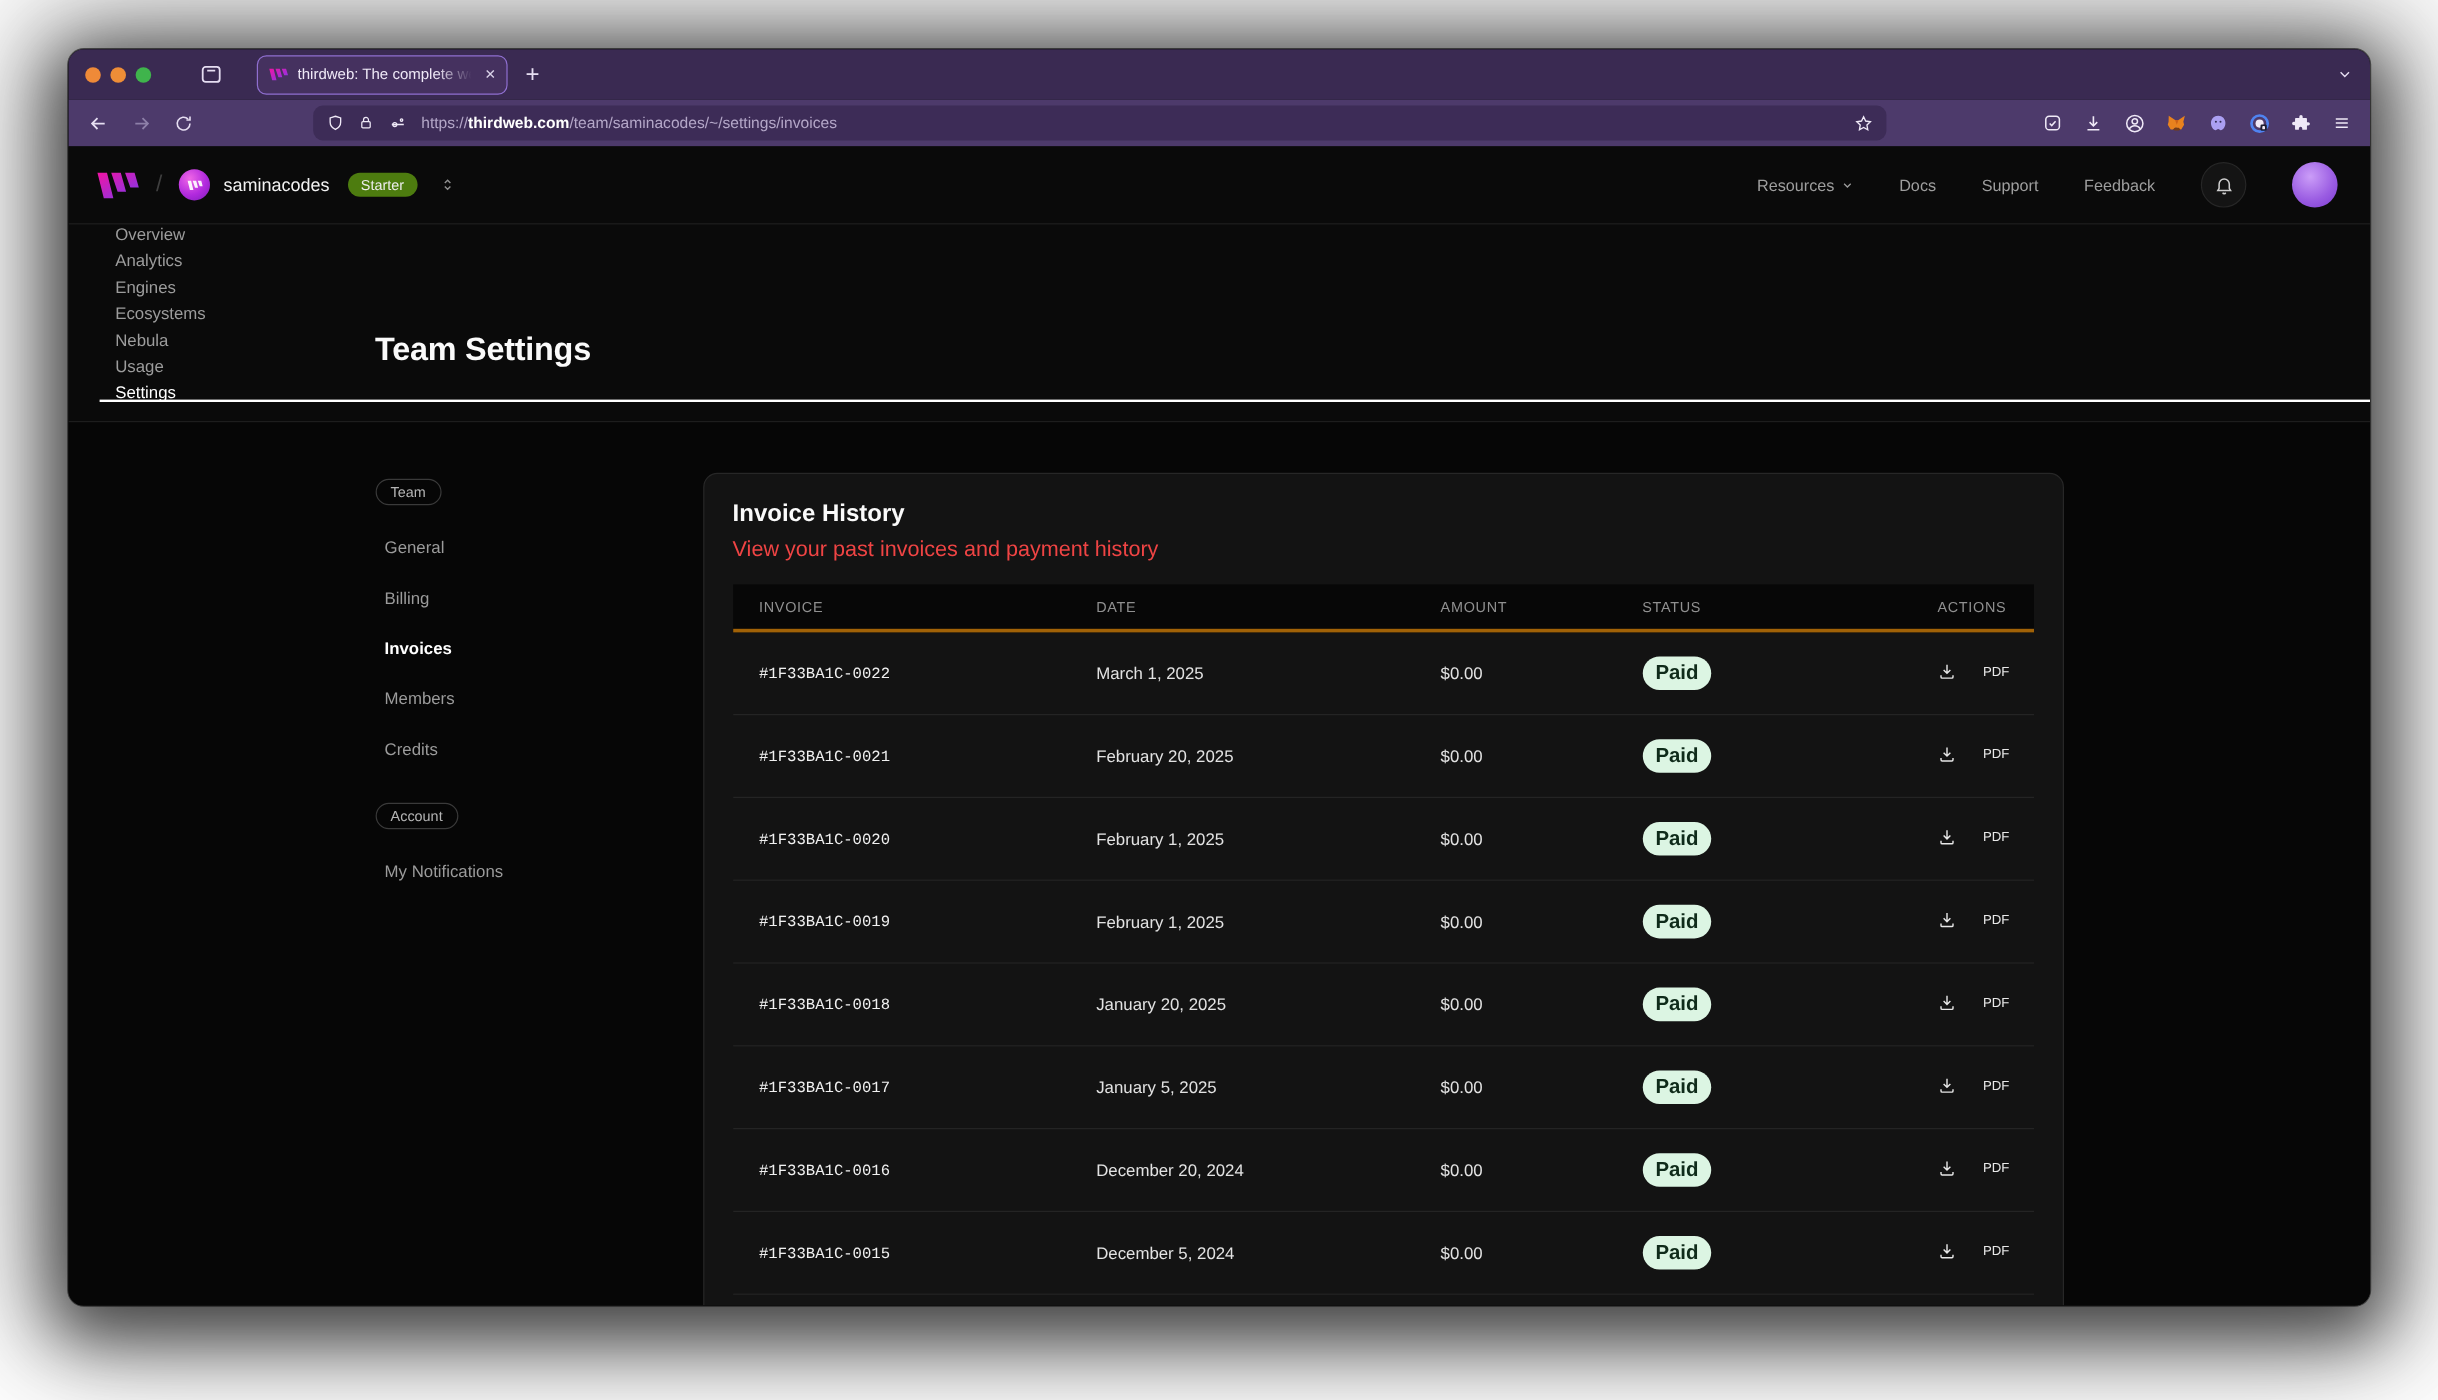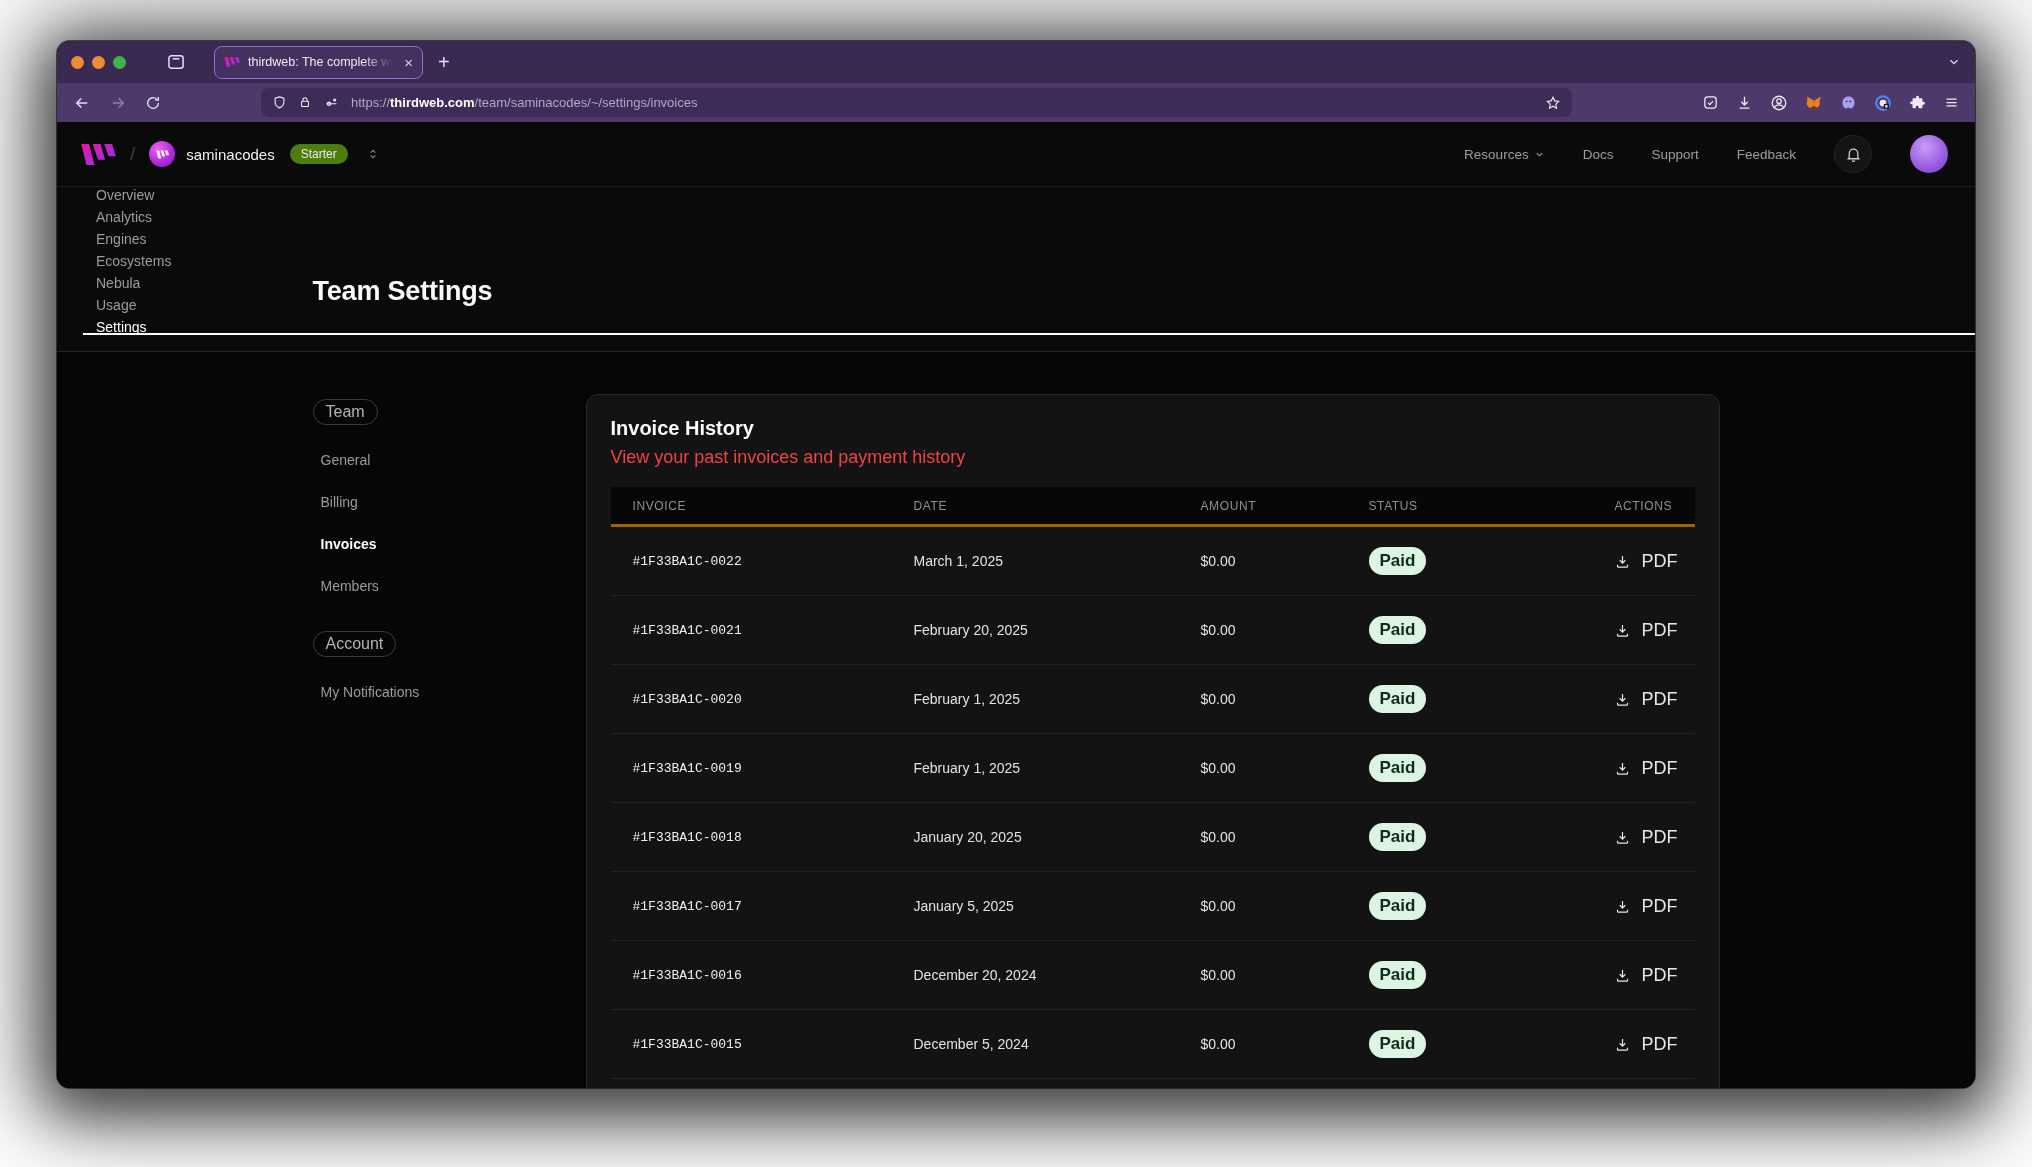--- a/index.html
+++ b/index.html
@@ -65,41 +65,41 @@
   .nav-tab.active::after{content:"";position:absolute;left:0;right:0;bottom:0;height:2px;background:#ffffff;}
 
   .team-band{height:110px;border-bottom:1px solid #232323;}
   .band-inner{width:1407px;margin:0 auto;padding-top:34px;}
   .page-title{font-size:27px;font-weight:700;color:#fafafa;letter-spacing:-.2px;}
 
   .content{height:736px;background:#060606;overflow:hidden;}
   .wrap{width:1407px;margin:0 auto;padding-top:42px;display:flex;align-items:flex-start;}
 
   .sidebar{width:273px;flex:none;padding-top:5px;}
-  .side-pill{display:inline-block;border:1px solid #3a3a3a;color:#b5b5b5;font-size:16px;
+  .side-pill{display:inline-block;border:1px solid #3a3a3a;color:#b5b5b5;font-size:12px;
     padding:3px 12px;border-radius:999px;}
   .side-list{margin-top:14px;list-style:none;}
   .side-item{height:42px;display:flex;align-items:center;padding-left:8px;font-size:14px;
     color:#9b9b9b;cursor:pointer;}
   .side-item.active{color:#ffffff;font-weight:600;}
   .acct-pill{margin-top:24px;}
 
   .card{flex:1;background:#131313;border:1px solid #272727;border-radius:12px;padding:22px 24px;min-height:720px;}
   .card-title{font-size:20px;font-weight:700;color:#fafafa;margin-bottom:7px;}
   .card-sub{font-size:18px;color:#ef4444;margin-bottom:19px;}
 
   .tbl-head,.tbl-row{display:grid;grid-template-columns:281px 287px 168px 246px 1fr;align-items:center;}
   .tbl-head{height:40px;background:#070707;border-bottom:3px solid #a16207;}
   .th{font-size:12px;color:#909090;letter-spacing:.6px;padding-left:22px;font-weight:500;}
   .tbl-row{height:69px;border-bottom:1px solid #242424;}
   .cell{padding-left:22px;font-size:14px;color:#e2e2e2;}
   .cell-id{font-family:"Liberation Mono","DejaVu Sans Mono",monospace;font-size:13px;color:#f0f0f0;}
   .badge-paid{display:inline-block;background:#DCF5E3;color:#0f2b1a;font-size:17px;font-weight:700;
     padding:4px 11px;border-radius:999px;}
-  .pdf-btn{display:inline-flex;align-items:center;gap:12px;color:#e8e8e8;font-size:18px;cursor:pointer;}
+  .pdf-btn{display:inline-flex;align-items:center;gap:23px;color:#e8e8e8;font-size:11px;cursor:pointer;}
 </style>
 </head>
 <body>
 
 <svg width="0" height="0" style="position:absolute">
   <defs>
     <linearGradient id="twgrad" x1="0" y1="0" x2="1" y2="1">
       <stop offset="0" stop-color="#F213A4"></stop>
         <stop offset="1" stop-color="#7C3AED"></stop>
     </linearGradient>
@@ -299,20 +299,21 @@
     <div class="content">
       <div class="wrap">
 
         <div class="sidebar">
           <span class="side-pill">Team</span>
           <ul class="side-list">
             <li class="side-item">General</li>
             <li class="side-item">Billing</li>
             <li class="side-item active">Invoices</li>
             <li class="side-item">Members</li>
+            <li class="side-item">Credits</li>
           </ul>
           <span class="side-pill acct-pill">Account</span>
           <ul class="side-list">
             <li class="side-item">My Notifications</li>
           </ul>
         </div>
 
         <div class="card">
           <div class="card-title">Invoice History</div>
           <div class="card-sub">View your past invoices and payment history</div>

